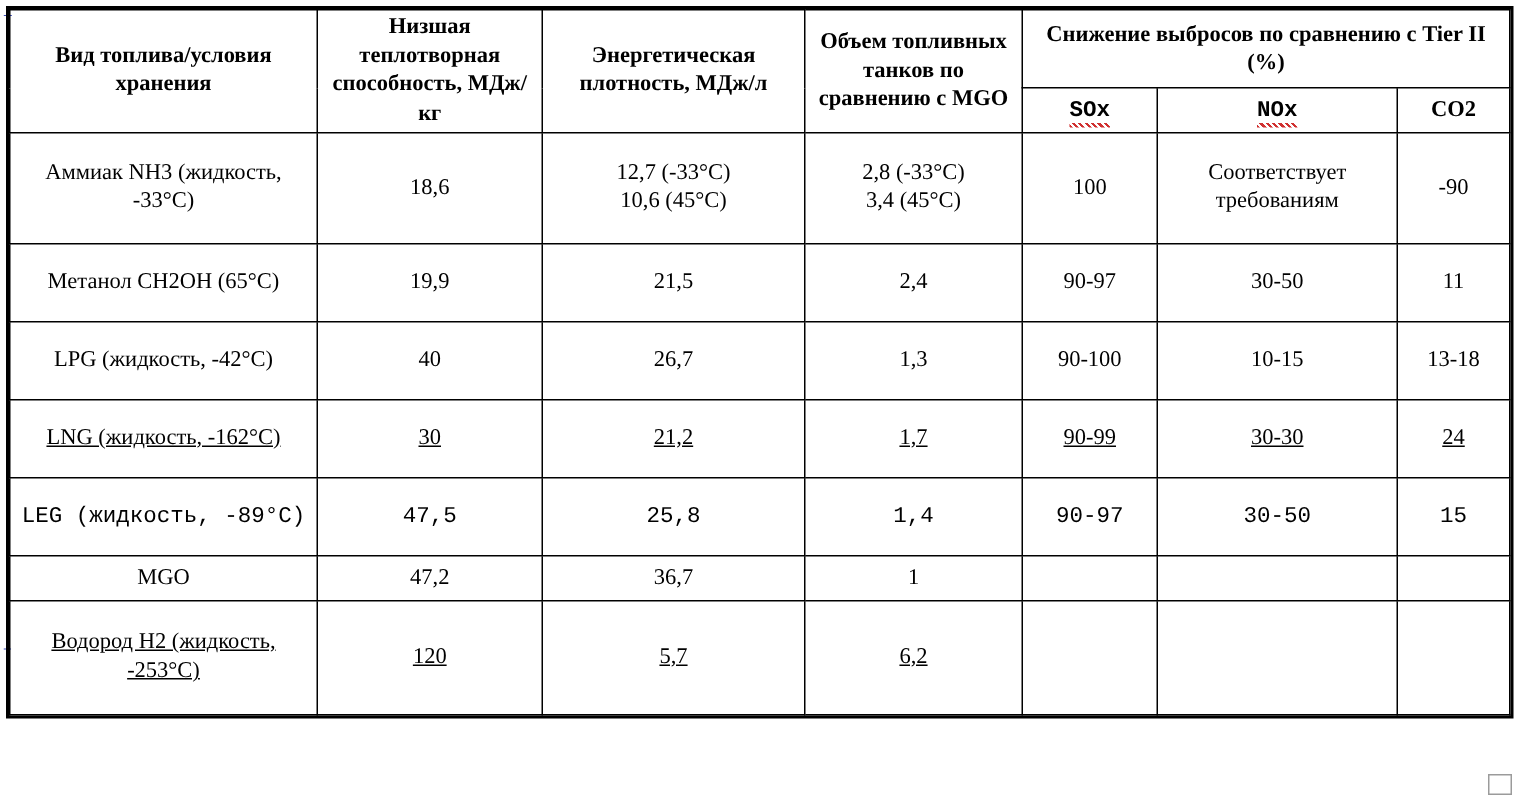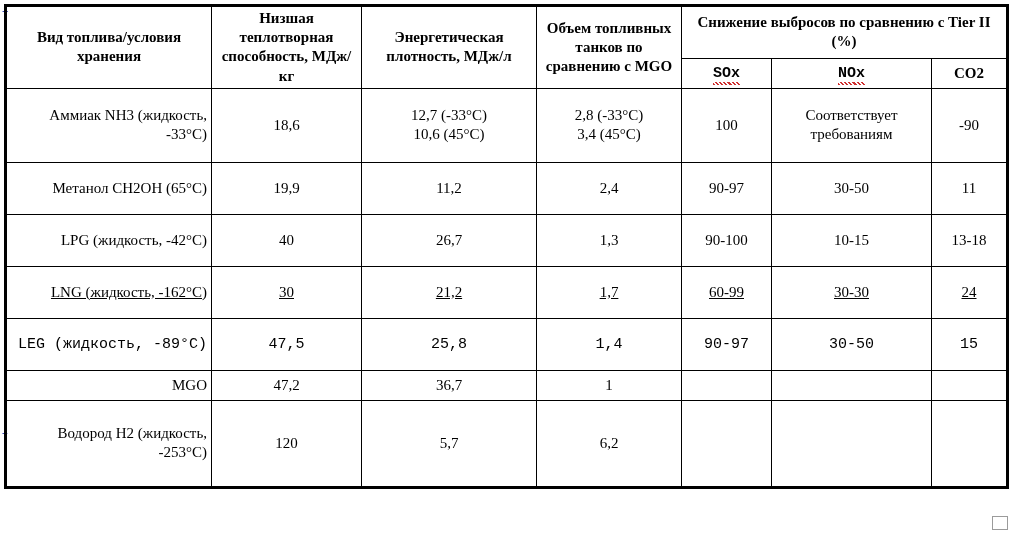--- a/index.html
+++ b/index.html
@@ -89,21 +89,21 @@
 
   .col-a { width: 205px; }
   .col-b { width: 150px; }
   .col-c { width: 175px; }
   .col-d { width: 145px; }
   .col-e { width: 90px; }
   .col-f { width: 160px; }
   .col-g { width: 75px; }
 
   td.name-cell {
-    text-align: right;
+    text-align: center;
     padding-left: 8px;
     font-size: 15px;
     margin-left: 40px;
   }
   td.num-cell {
     text-align: center;
   }
 
   .underline-red {
     text-decoration: none;
@@ -169,21 +169,21 @@
         <td class="num-cell multiline">2,8 (-33°C)
 3,4 (45°C)</td>
         <td class="num-cell">100</td>
         <td class="num-cell multiline">Соответствует требованиям</td>
         <td class="num-cell">-90</td>
       </tr>
 
       <tr style="height:52px;">
         <td class="name-cell multiline">Метанол CH2OH (65°C)</td>
         <td class="num-cell">19,9</td>
-        <td class="num-cell">11,2</td>
+        <td class="num-cell">21,5</td>
         <td class="num-cell">2,4</td>
         <td class="num-cell">90-97</td>
         <td class="num-cell">30-50</td>
         <td class="num-cell">11</td>
       </tr>
 
       <tr style="height:52px;">
         <td class="name-cell multiline">LPG (жидкость, -42°C)</td>
         <td class="num-cell">40</td>
         <td class="num-cell">26,7</td>
@@ -191,21 +191,21 @@
         <td class="num-cell">90-100</td>
         <td class="num-cell">10-15</td>
         <td class="num-cell">13-18</td>
       </tr>
 
       <tr style="height:52px;text-decoration:underline;">
         <td class="name-cell multiline">LNG (жидкость, -162°C)</td>
         <td class="num-cell">30</td>
         <td class="num-cell">21,2</td>
         <td class="num-cell">1,7</td>
-        <td class="num-cell">60-99</td>
+        <td class="num-cell">90-99</td>
         <td class="num-cell">30-30</td>
         <td class="num-cell">24</td>
       </tr>
 
       <tr style="height:52px;font-family:Liberation Mono, monospace;">
         <td class="name-cell multiline">LEG (жидкость, -89°C)</td>
         <td class="num-cell">47,5</td>
         <td class="num-cell">25,8</td>
         <td class="num-cell">1,4</td>
         <td class="num-cell">90-97</td>
@@ -216,21 +216,21 @@
       <tr style="height:30px;">
         <td class="name-cell">MGO</td>
         <td class="num-cell">47,2</td>
         <td class="num-cell">36,7</td>
         <td class="num-cell">1</td>
         <td class="num-cell"></td>
         <td class="num-cell"></td>
         <td class="num-cell"></td>
       </tr>
 
-      <tr style="height:86px;">
+      <tr style="height:76px;text-decoration:underline;">
         <td class="name-cell multiline">Водород H2 (жидкость, -253°C)</td>
         <td class="num-cell">120</td>
         <td class="num-cell">5,7</td>
         <td class="num-cell">6,2</td>
         <td class="num-cell"></td>
         <td class="num-cell"></td>
         <td class="num-cell"></td>
       </tr>
 
     </tbody>

